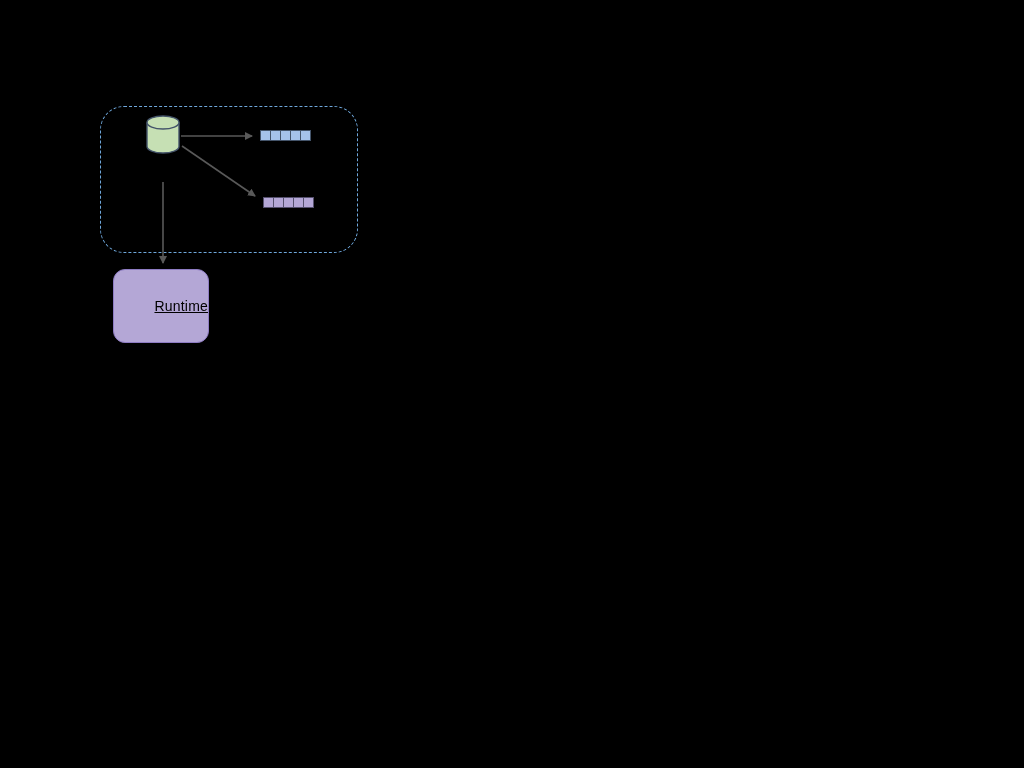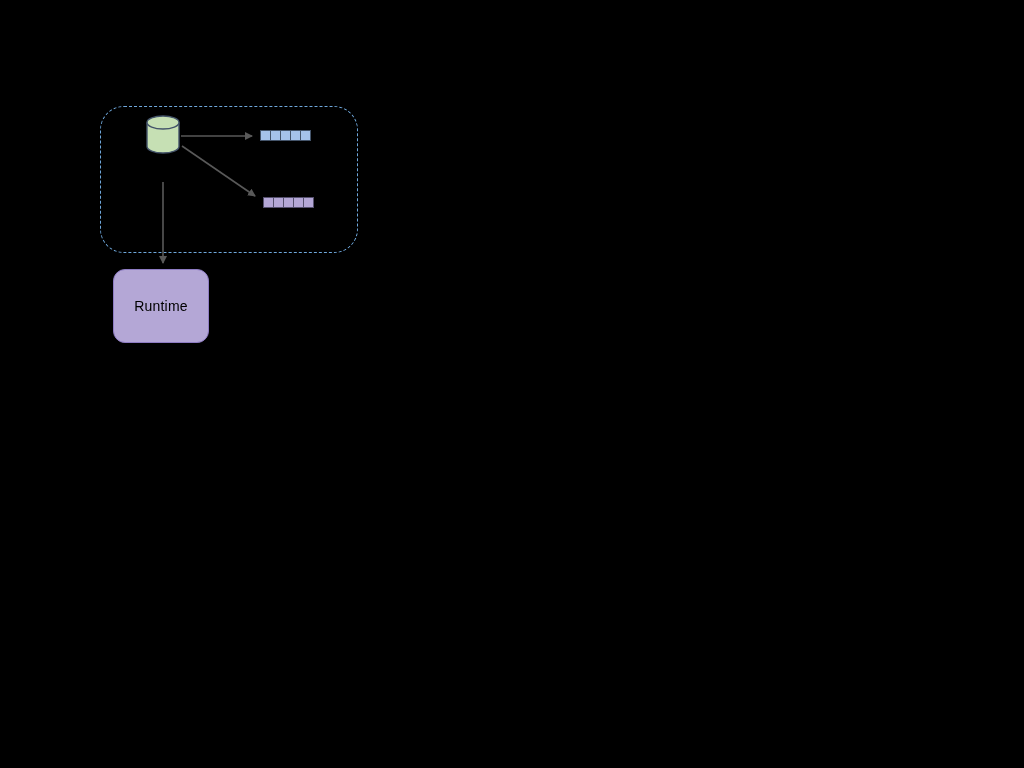--- a/index.html
+++ b/index.html
@@ -68,21 +68,22 @@
     left: 113px;
     top: 269px;
     width: 96px;
     height: 74px;
     background: var(--runtime-fill, #b4a7d6);
     border: 1px solid var(--runtime-border, #8e7cc3);
     border-radius: 12px;
     box-sizing: border-box;
     display: flex;
     align-items: center;
-    justify-content: center;
+    justify-content: flex-end;
+    text-decoration: underline;
   }
   .runtime-label {
     font-size: 14px;
     color: var(--runtime-text, #000000);
     letter-spacing: 0.2px;
   }
 </style>
 </head>
 <body>
 

